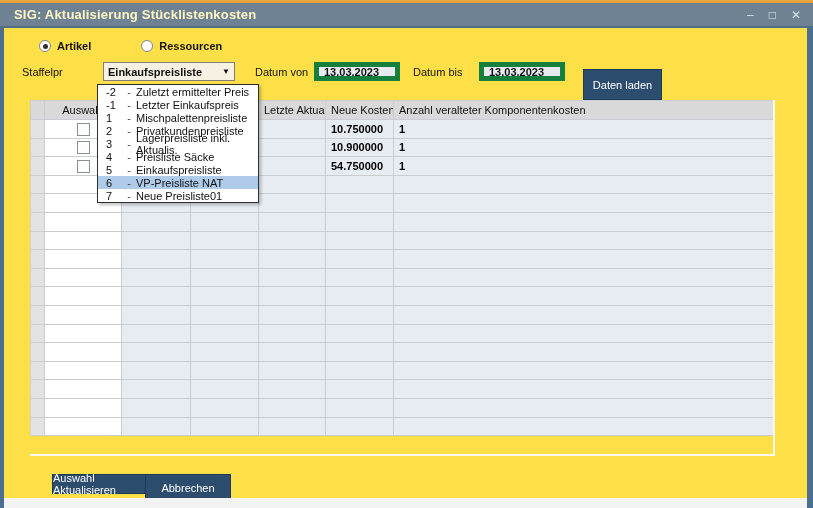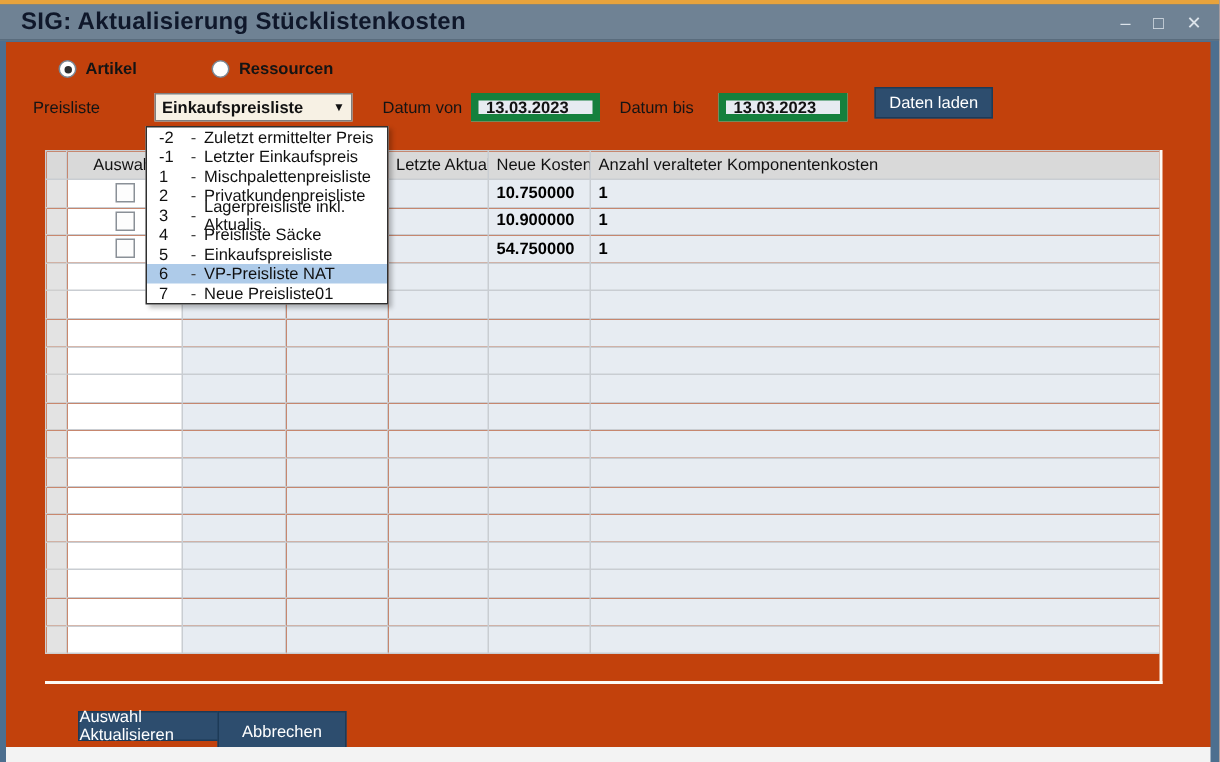--- a/index.html
+++ b/index.html
@@ -1,44 +1,44 @@
 <!DOCTYPE html>
 <html><head>
 <meta charset="utf-8">
 <style>
   html,body{margin:0;padding:0;background:#d7d7d7;}
   .window{position:relative;width:813px;height:508px;background:#4d6f8f;overflow:hidden;
           font-family:"Liberation Sans",sans-serif;-webkit-font-smoothing:antialiased;}
   .accent-top{position:absolute;top:0;left:0;right:0;height:3px;background:#e8a33c;}
   .titlebar{position:absolute;top:3px;left:0;right:0;height:24px;background:#6f8294;
             border-bottom:1px solid #5a6c7d;display:flex;align-items:center;padding:0 12px 0 14px;box-sizing:border-box;}
-  .title{color:#0f172a;font-size:16px;font-weight:bold;letter-spacing:.2px;}
+  .title{color:#fef9c3;font-size:13px;font-weight:bold;letter-spacing:.2px;}
   .win-controls{margin-left:auto;display:flex;gap:15px;color:#dce3ea;font-size:12px;line-height:12px;}
   .win-controls span{cursor:default;}
-  .body{position:absolute;top:28px;left:4px;width:803px;height:470px;background:#c2410c;}
+  .body{position:absolute;top:28px;left:4px;width:803px;height:470px;background:#fde047;}
   .bottom-strip{position:absolute;top:498px;left:4px;width:803px;height:10px;background:#f3f3f3;}
 
   
   .radio-group{position:absolute;left:35px;top:12px;display:flex;}
   .radio-item{display:flex;align-items:center;margin-right:50px;}
   .radio-circle{width:12px;height:12px;border-radius:50%;background:#fff;border:1px solid #7a8693;
                 display:inline-flex;align-items:center;justify-content:center;box-sizing:border-box;}
   .radio-dot{width:5px;height:5px;border-radius:50%;background:#2f2f2f;}
   .radio-label{font-size:11px;color:#141414;margin-left:6px;font-weight:600;}
 
   
   .lbl{position:absolute;font-size:11px;color:#141414;top:38px;}
   .field{position:absolute;top:34px;height:19px;box-sizing:border-box;font-size:11px;}
   .combo{left:99px;width:132px;background:#f7f1e4;border:1px solid #7f7f7f;display:flex;align-items:center;padding:0 4px;}
   .combo .combo-text{flex:1;color:#111;font-weight:600;}
   .combo .arrow{font-size:8px;color:#111;}
   .datefield{background:#e7ebf1;border:5px solid #15803d;display:flex;align-items:center;padding:0 5px;color:#111;font-weight:600;}
   .btn{background:#2d4d6e;color:#fff;border:1px solid #1d3a57;font-size:11px;display:flex;
        align-items:center;justify-content:center;cursor:default;box-sizing:border-box;}
-  .btn-daten{position:absolute;left:579px;top:30px;width:79px;height:21px;}
+  .btn-daten{position:absolute;left:579px;top:41px;width:79px;height:31px;}
 
   
   .grid-wrap{position:absolute;left:26px;top:72px;width:745px;height:356px;overflow:hidden;
              border-right:2px solid #fdfaf4;border-bottom:2px solid #fdfaf4;box-sizing:border-box;}
   table.grid{border-collapse:collapse;table-layout:fixed;width:743px;}
   table.grid th,table.grid td{border:1px solid #c9cdd2;overflow:hidden;white-space:nowrap;
              font-size:11px;padding:0;box-sizing:border-box;}
   table.grid th{background:#d9d9d9;height:19px;font-weight:400;color:#111;text-align:left;padding-left:5px;}
   table.grid th.center{text-align:center;padding-left:0;}
   table.grid td{height:18.6px;background:#e7ecf2;}
@@ -84,21 +84,21 @@
             <span class="radio-dot"></span>
           </span>
           <span class="radio-label">Artikel</span>
         </div>
         <div class="radio-item">
           <span class="radio-circle"></span>
           <span class="radio-label">Ressourcen</span>
         </div>
       </div>
 
-    <span class="lbl" style="left:18px">Preisliste</span>
+    <span class="lbl" style="left:18px">Staffelpr</span>
 
     <div class="field combo">
       <span class="combo-text">Einkaufspreisliste</span>
       <span class="arrow">▼</span>
     </div>
 
     <span class="lbl" style="left:251px">Datum von</span>
     <div class="field datefield" style="left:310px;width:86px">13.03.2023</div>
 
     <span class="lbl" style="left:409px">Datum bis</span>

